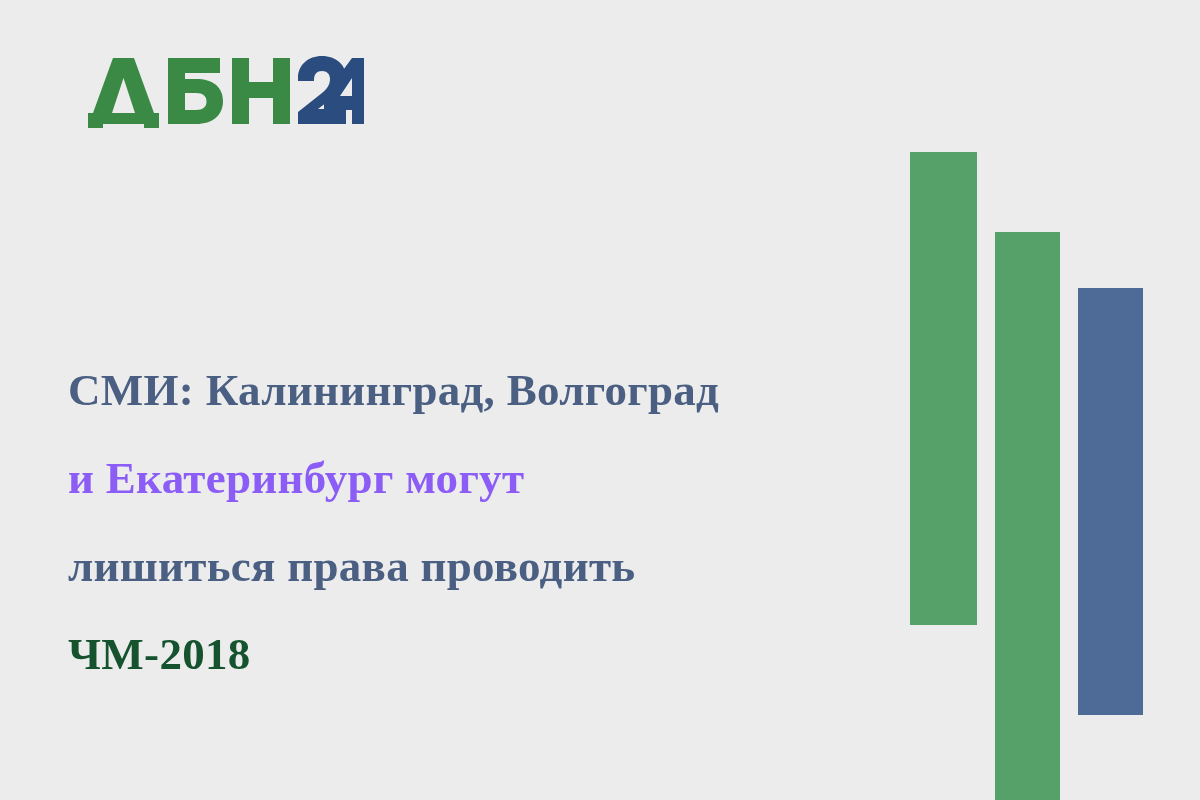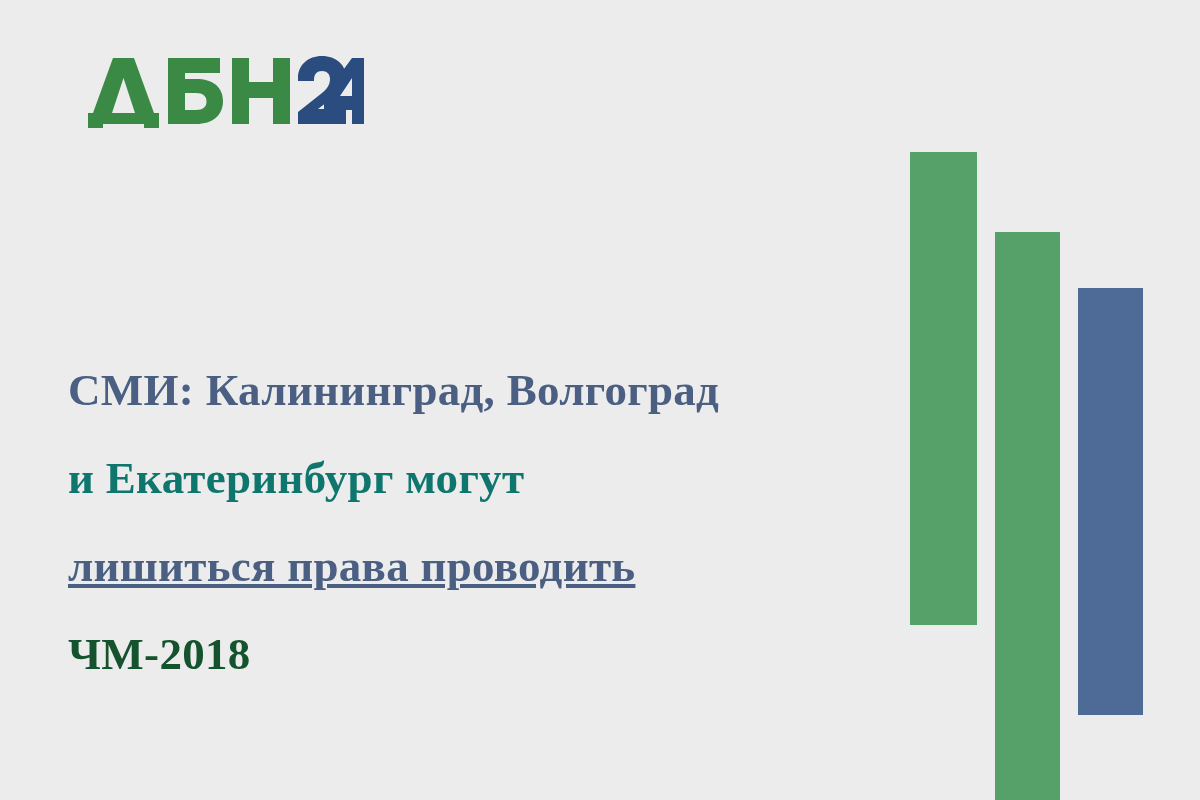--- a/index.html
+++ b/index.html
@@ -98,18 +98,18 @@
 
       <path d="M214 22 C214 9 224 0 238 0 C252 0 262 9 262 21 C262 30 257 36 247 43 L234 53 L262 53 L262 68 L214 68 L214 56 L238 37 C244 32 246 28 246 23 C246 18 243 15 238 15 C233 15 230 18 230 24 L230 25 L214 25 Z" fill="#2b4c7e"></path>
 
       <path d="M268 2 L284 2 L284 40 L292 40 L292 54 L284 54 L284 68 L268 68 L268 54 L240 54 L240 40 Z
                M256 40 L268 40 L268 22 Z" fill="#2b4c7e"></path>
     </svg>
   </div>
 
   <h1 class="headline" style="margin:0;">
     <span class="headline-line" style="display: block; color: rgb(74, 95, 130);">СМИ: Калининград, Волгоград</span>
-    <span class="headline-line" style="display: block; color: #0f766e;">и Екатеринбург могут</span>
-    <span class="headline-line" style="display: block; color: rgb(74, 95, 130); text-decoration: underline;">лишиться права проводить</span>
+    <span class="headline-line" style="display: block; color: #8b5cf6;">и Екатеринбург могут</span>
+    <span class="headline-line" style="display: block; color: rgb(74, 95, 130);">лишиться права проводить</span>
     <span class="headline-line" style="display: block; color: #14532d;">ЧМ-2018</span>
   </h1>
 
 </div>
 
 </body></html>

